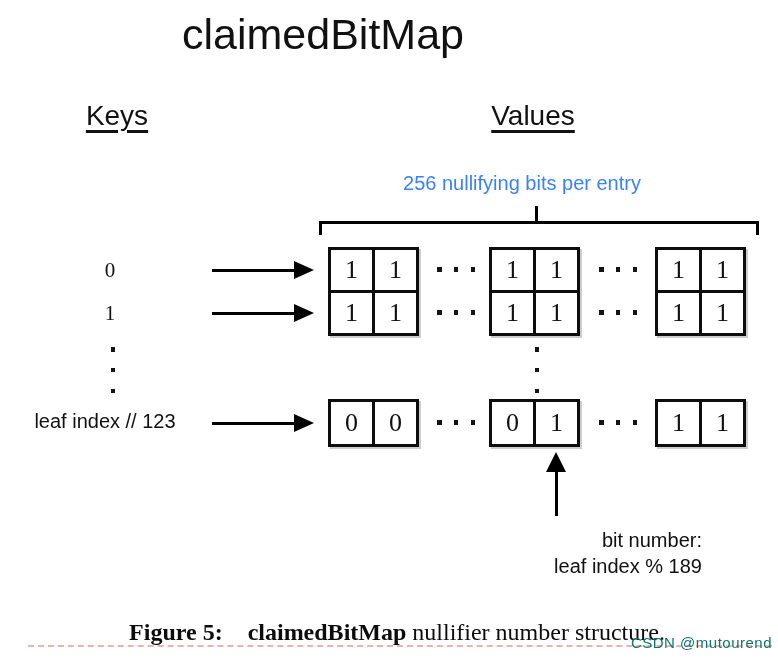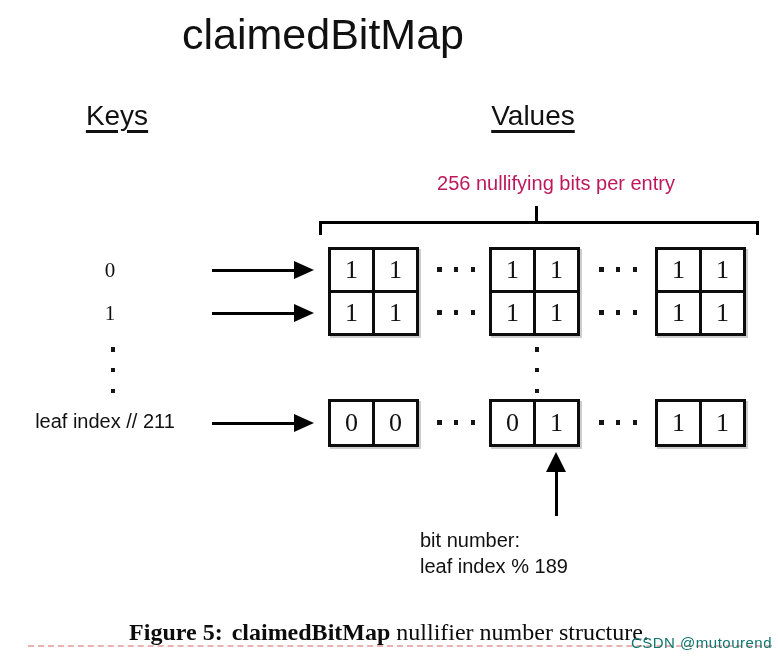--- a/index.html
+++ b/index.html
@@ -7,22 +7,22 @@
           font-family:"Liberation Sans","DejaVu Sans",sans-serif;color:#111;}
 
   .title{position:absolute;left:168px;top:10px;width:310px;text-align:center;
          font-size:43px;font-weight:400;letter-spacing:0px;color:#111;margin:0;}
 
   .col-header{position:absolute;top:100px;font-size:28px;color:#111;
               text-decoration:underline;text-decoration-thickness:2.5px;text-underline-offset:5px;}
   .col-header.keys{left:83px;width:68px;text-align:center;}
   .col-header.values{left:486px;width:94px;text-align:center;}
 
-  .bracket-label{position:absolute;left:406px;top:172px;width:300px;text-align:center;
-                 font-size:20px;color:#be185d;}
+  .bracket-label{position:absolute;left:372px;top:172px;width:300px;text-align:center;
+                 font-size:20px;color:#3b82f6;}
   .bracket{position:absolute;left:319px;top:221px;width:440px;height:14px;box-sizing:border-box;
            border-top:3px solid #000;border-left:3px solid #000;border-right:3px solid #000;}
   .bracket-center-tick{position:absolute;left:535px;top:206px;width:3px;height:16px;background:#000;}
 
   .key{position:absolute;text-align:center;color:#111;}
   .key.digit{left:85px;width:50px;font-family:"Liberation Serif","DejaVu Serif",serif;font-size:21px;}
   .key.k0{top:258px;}
   .key.k1{top:301px;}
   .key.leaf{left:2px;top:410px;width:206px;font-size:20px;}
 
@@ -52,26 +52,26 @@
   .vdots{position:absolute;top:347px;width:16px;height:46px;display:flex;flex-direction:column;
          justify-content:space-between;align-items:center;}
   .vdots i{width:4px;height:4.5px;background:#151515;display:block;}
   .vdots.keyscol{left:105px;} .vdots.valuescol{left:529px;}
 
   .uparrow{position:absolute;left:546px;top:452px;width:21px;height:64px;}
   .uparrow .head{position:absolute;left:0;top:0;width:0;height:0;
                  border-bottom:20px solid #000;border-left:10.5px solid transparent;border-right:10.5px solid transparent;}
   .uparrow .shaft{position:absolute;left:9px;top:18px;width:3px;height:46px;background:#000;}
 
-  .pointer-label{position:absolute;left:420px;top:527px;width:282px;text-align:left;
+  .pointer-label{position:absolute;left:420px;top:527px;width:282px;text-align:right;
                  font-size:20px;line-height:26px;color:#111;}
 
   .caption{position:absolute;left:0;top:619px;width:778px;text-align:center;
            font-family:"Liberation Serif","DejaVu Serif",serif;font-size:24px;color:#0c0c0c;}
-  .caption .b{font-weight:bold;}
+  .caption .b{font-weight:bold;margin-left:16px;}
   .caption .figlabel{margin-right:9px;}
 
   .watermark{position:absolute;right:6px;top:634px;font-size:15px;color:#0f766e;letter-spacing:.5px;}
 
   .red-underline{position:absolute;left:28px;top:645px;width:744px;height:0;
                  border-top:2px dashed #e39a9a;opacity:.75;}
 </style>
 </head>
 <body>
 
@@ -81,21 +81,21 @@
 
   <div class="col-header keys">Keys</div>
   <div class="col-header values">Values</div>
 
   <div class="bracket-label">256 nullifying bits per entry</div>
   <div class="bracket-center-tick"></div>
   <div class="bracket"></div>
 
   <div class="key digit k0">0</div>
   <div class="key digit k1">1</div>
-  <div class="key leaf">leaf index // 211</div>
+  <div class="key leaf">leaf index // 123</div>
 
   <div class="arrow r0">
       <span class="shaft"></span>
       <span class="head"></span>
     </div>
   <div class="arrow r1">
       <span class="shaft"></span>
       <span class="head"></span>
     </div>
   <div class="arrow rleaf">

